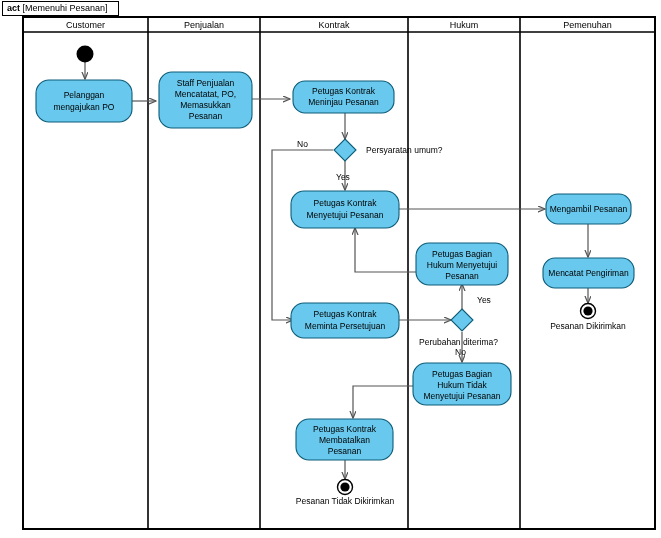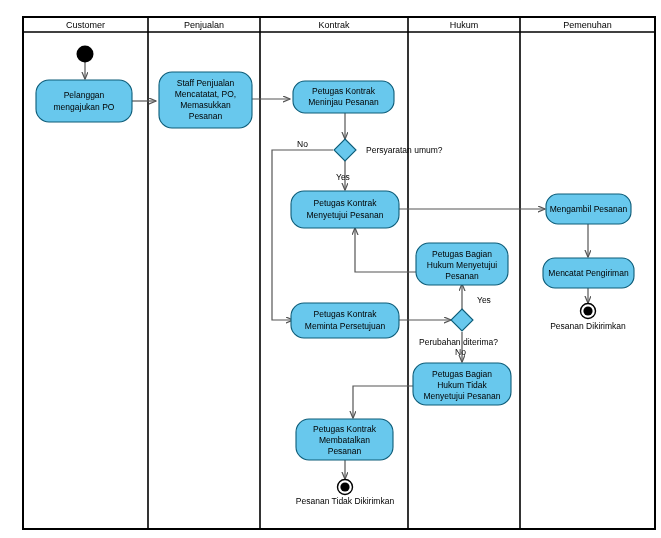--- a/index.html
+++ b/index.html
@@ -85,20 +85,24 @@
   }
   .init-node { fill: #000; }
   .final-ring { fill: none; stroke: #000; stroke-width: 1.4; }
   .final-dot { fill: #000; }
 </style>
 </head>
 <body>
 
 <div id="diagram-root">
 
+  <div class="frame-tab">
+    <span class="kw">act</span>
+    <span>[Memenuhi Pesanan]</span>
+  </div>
 
   <svg width="661" height="538" viewBox="0 0 661 538">
 
     <g>
       <rect x="23" y="17" width="632" height="512" class="lane-outer"></rect>
       <line x1="23" y1="32" x2="655" y2="32" class="lane-line"></line>
       <line x1="148" y1="17" x2="148" y2="529" class="lane-line"></line>
       <line x1="260" y1="17" x2="260" y2="529" class="lane-line"></line>
       <line x1="408" y1="17" x2="408" y2="529" class="lane-line"></line>
       <line x1="520" y1="17" x2="520" y2="529" class="lane-line"></line>

